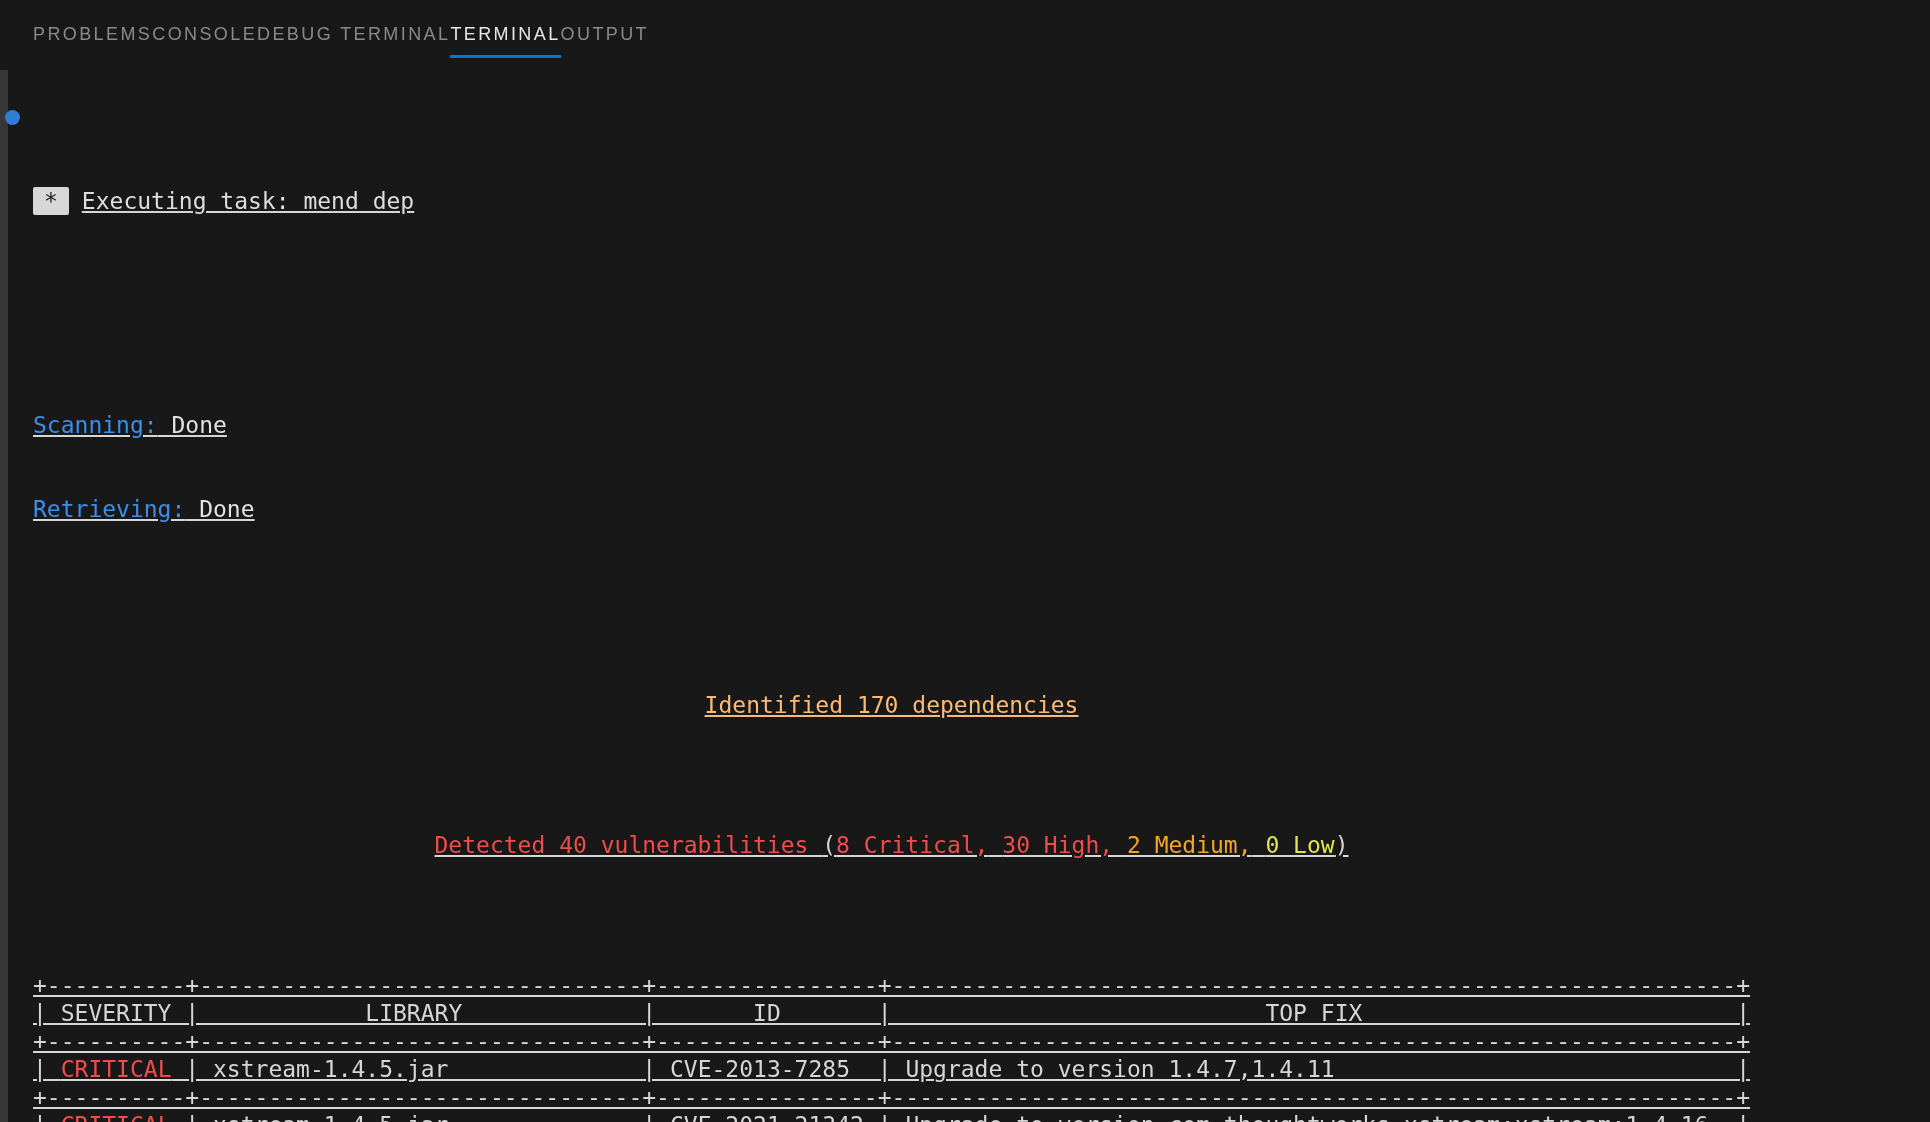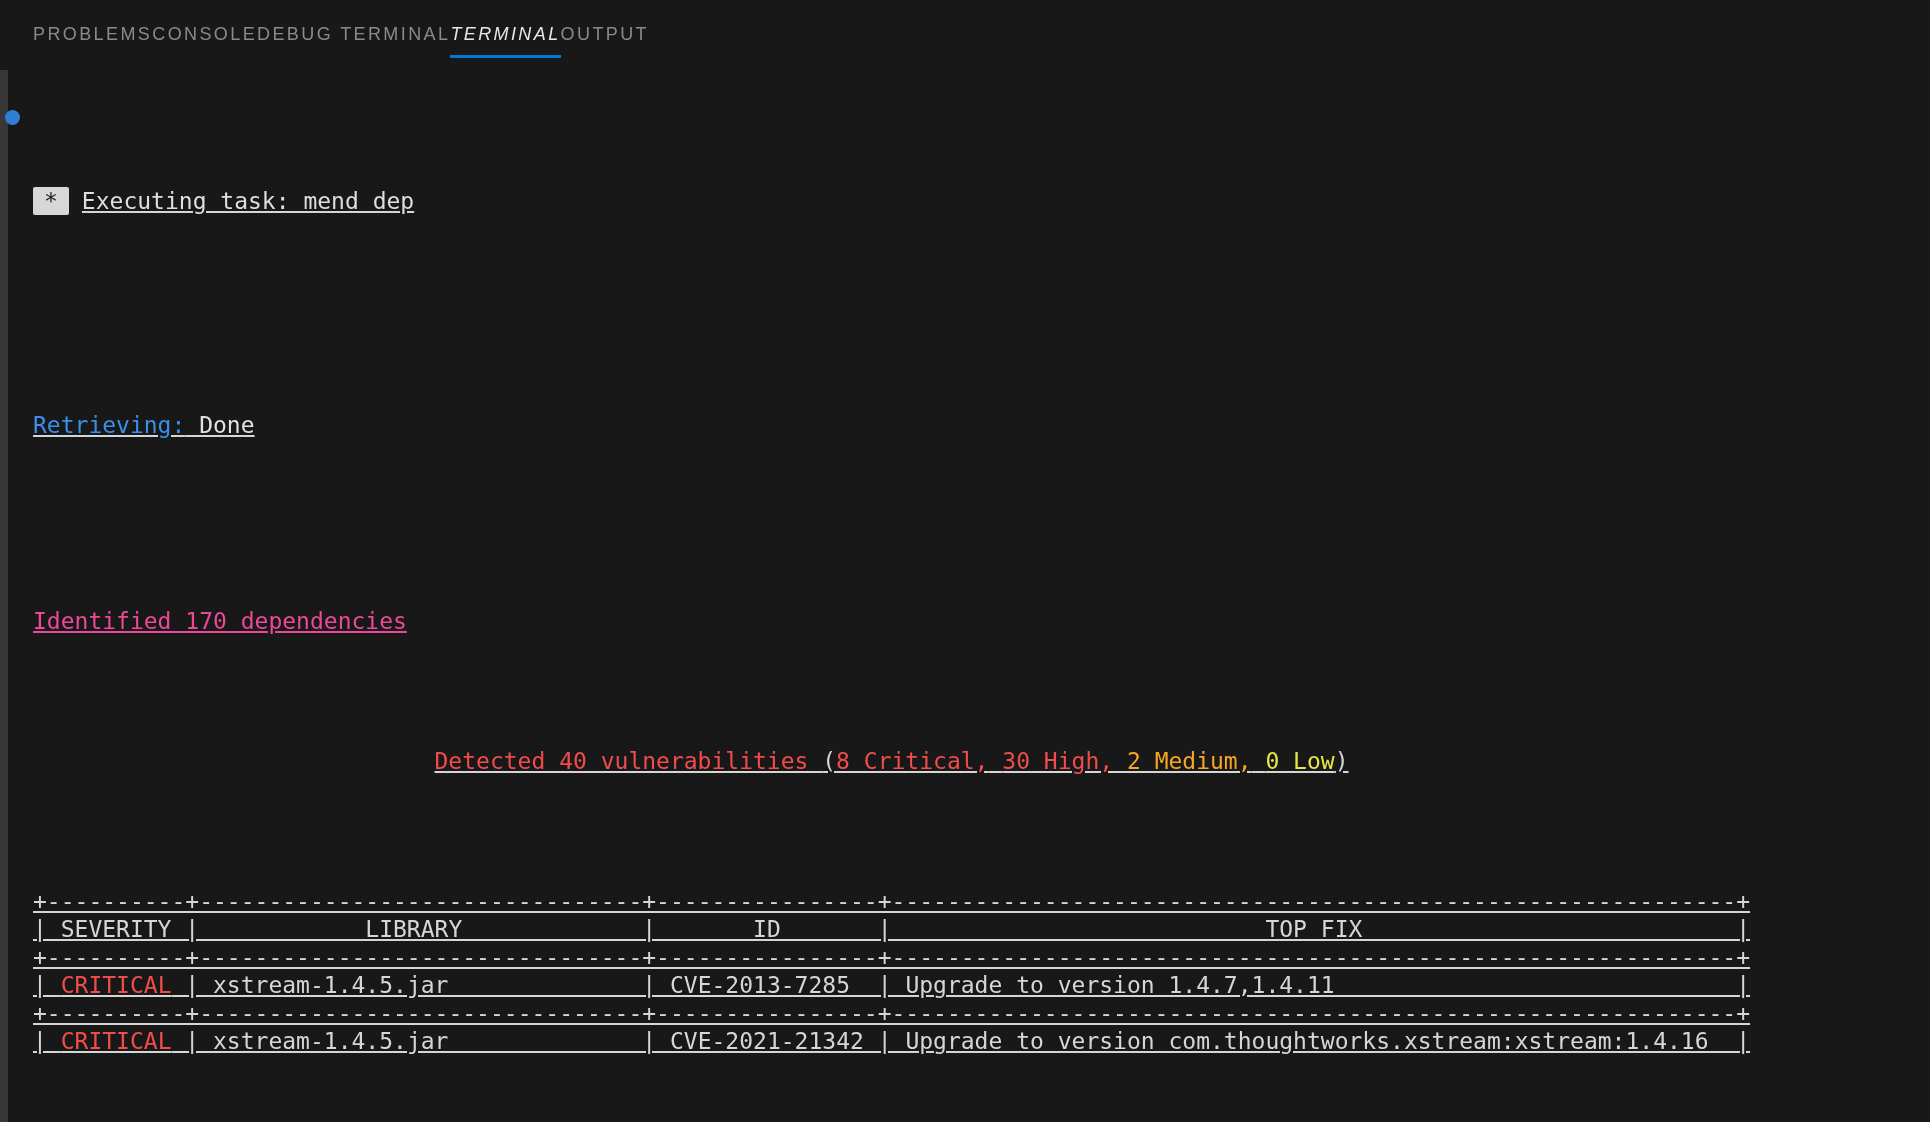--- a/index.html
+++ b/index.html
@@ -21,21 +21,20 @@
   }
   .panel-tab {
     padding-bottom: 10px;
     border-bottom: 3px solid transparent;
     cursor: pointer;
     white-space: nowrap;
   }
   .panel-tab.active {
     color: #e7e7e7;
     border-bottom-color: #0078d4;
-    font-style: italic;
   }
   .gutter-strip {
     position: absolute;
     left: 0;
     top: 70px;
     width: 8px;
     height: 1052px;
     background: #373737;
   }
   .cmd-dot {
@@ -69,41 +68,42 @@
     margin-left: 13px;
     color: #dedede;
   }
   .status-block { margin-top: 56px; }
   .identified-line { margin-top: 28px; }
   .detected-line { margin-top: 28px; text-align: center; }
   .vuln-table { margin-top: 28px; }
   .t-line { height: 28px; text-decoration: underline; }
   .label-blue { color: #3b8eea; }
   .val-fg { color: #e2e2e2; }
-  .green-line { color: #ec4899; }
+  .green-line { color: #fdba74; text-align: center; }
 </style>
 </head>
 <body>
 
 <div class="panel-tabs">
   <div class="panel-tab">PROBLEMS</div>
   <div class="panel-tab">CONSOLE</div>
   <div class="panel-tab">DEBUG TERMINAL</div>
   <div class="panel-tab active">TERMINAL</div>
   <div class="panel-tab">OUTPUT</div>
 </div>
 
 <div class="gutter-strip"></div>
 <div class="cmd-dot"></div>
 
 <div class="terminal-body">
 
   <div class="t-line"><span class="exec-badge">*</span><span class="exec-text">Executing task: mend dep</span></div>
 
   <div class="status-block">
+    <div class="t-line"><span class="label-blue">Scanning:</span><span class="val-fg"> Done</span></div>
     <div class="t-line"><span class="label-blue">Retrieving:</span><span class="val-fg"> Done</span></div>
   </div>
 
   <div class="t-line identified-line green-line">Identified 170 dependencies</div>
 
   <div class="t-line detected-line"><span style="color: rgb(241, 76, 76);">Detected 40 vulnerabilities </span><span style="color: rgb(214, 214, 214);">(</span><span style="color: rgb(241, 76, 76);">8 Critical,</span><span style="color: rgb(214, 214, 214);"> </span><span style="color: rgb(241, 76, 76);">30 High,</span><span style="color: rgb(214, 214, 214);"> </span><span style="color: rgb(245, 166, 35);">2 Medium,</span><span style="color: rgb(214, 214, 214);"> </span><span style="color: rgb(229, 229, 74);">0 Low</span><span style="color: rgb(214, 214, 214);">)</span></div>
 
   <div class="vuln-table"><div class="t-line">+----------+--------------------------------+----------------+-------------------------------------------------------------+</div><div class="t-line">| SEVERITY |            LIBRARY             |       ID       |                           TOP FIX                           |</div><div class="t-line">+----------+--------------------------------+----------------+-------------------------------------------------------------+</div><div class="t-line">| <span style="color: rgb(241, 76, 76);">CRITICAL</span> | xstream-1.4.5.jar              | CVE-2013-7285  | Upgrade to version 1.4.7,1.4.11                             |</div><div class="t-line">+----------+--------------------------------+----------------+-------------------------------------------------------------+</div><div class="t-line">| <span style="color: rgb(241, 76, 76);">CRITICAL</span> | xstream-1.4.5.jar              | CVE-2021-21342 | Upgrade to version com.thoughtworks.xstream:xstream:1.4.16  |</div></div>
 
 </div>

